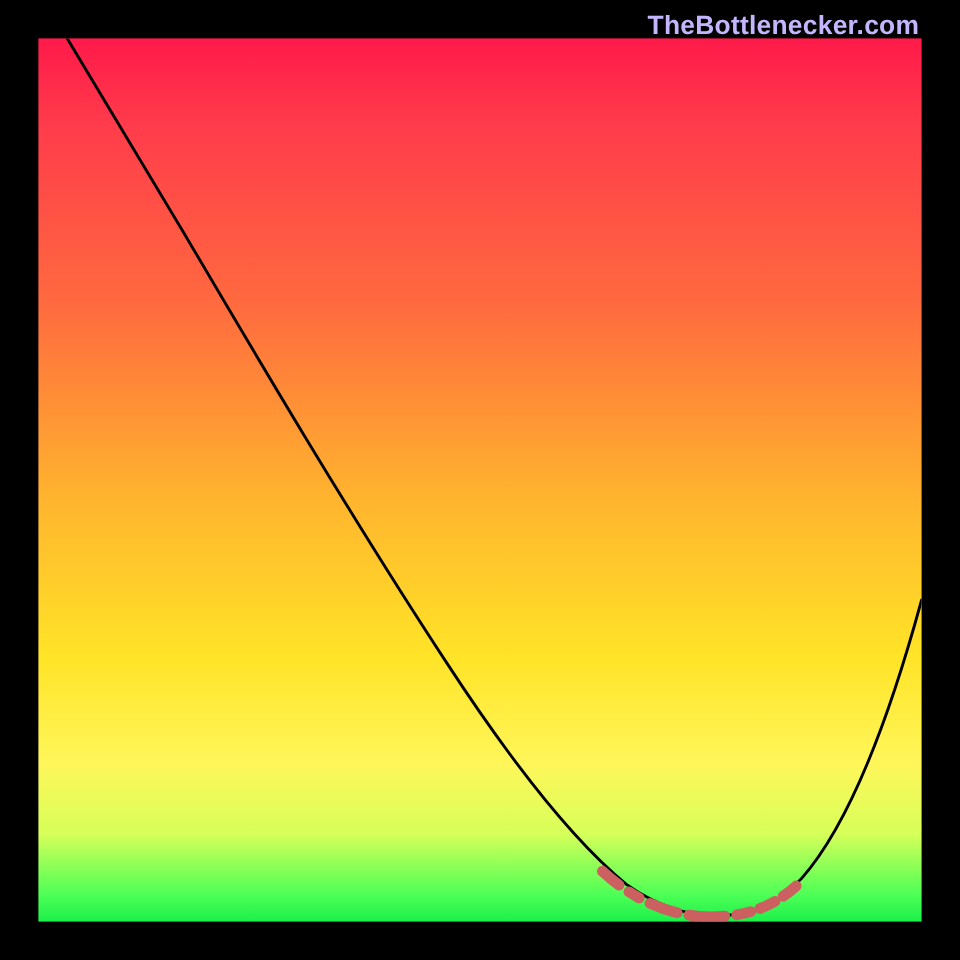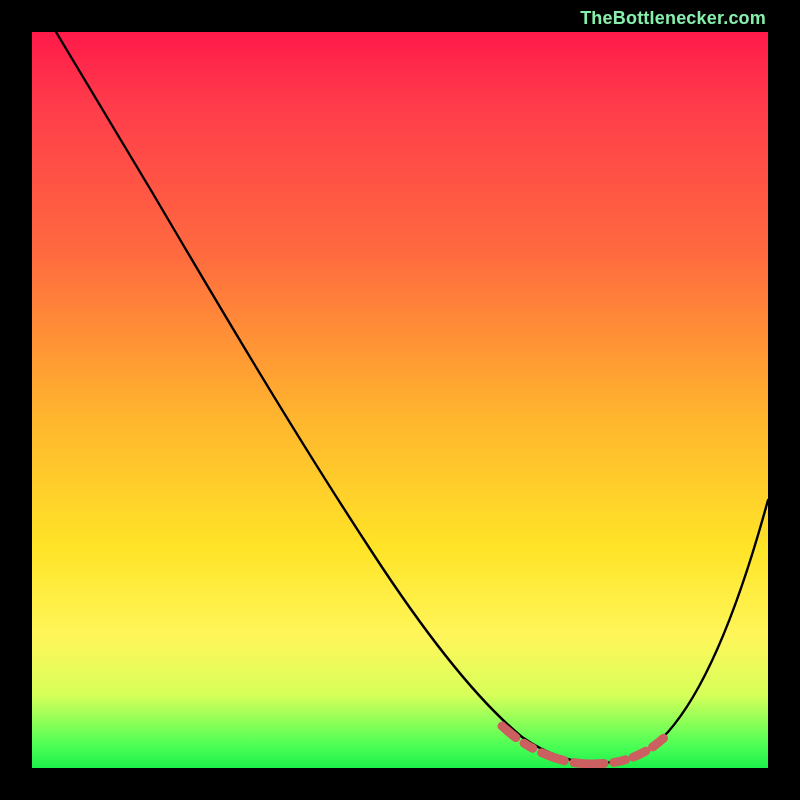--- a/index.html
+++ b/index.html
@@ -34,22 +34,22 @@
       #fff65a 82%,
       #d8ff59 90%,
       #4cff56 97%,
       #1cf04a 100%
     );
   }
   .watermark {
     position: absolute;
     top: 8px;
     right: 34px;
-    color: #86efac;
-    font-size: 18px;
+    color: #c4b5fd;
+    font-size: 22px;
     font-weight: 600;
     letter-spacing: 0.2px;
     user-select: none;
   }
   svg.curve {
     position: absolute;
     left: 0;
     top: 0;
     width: 736px;
     height: 736px;

